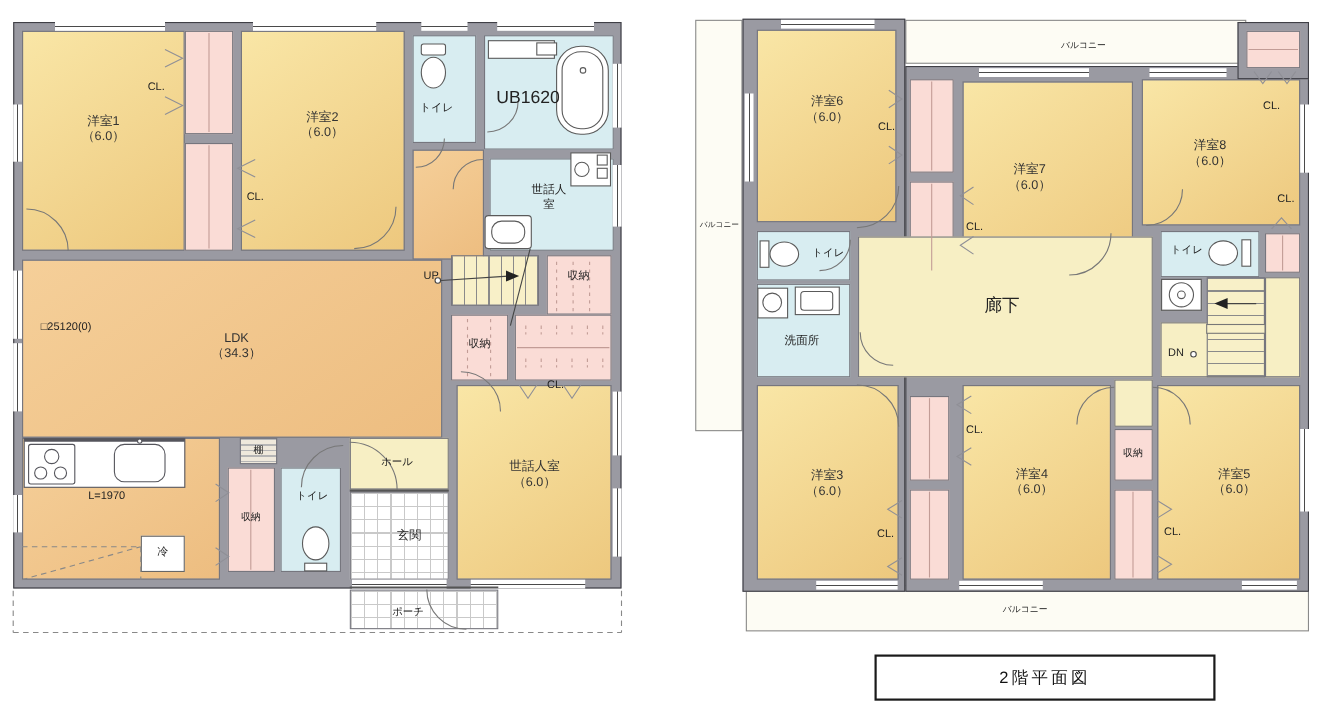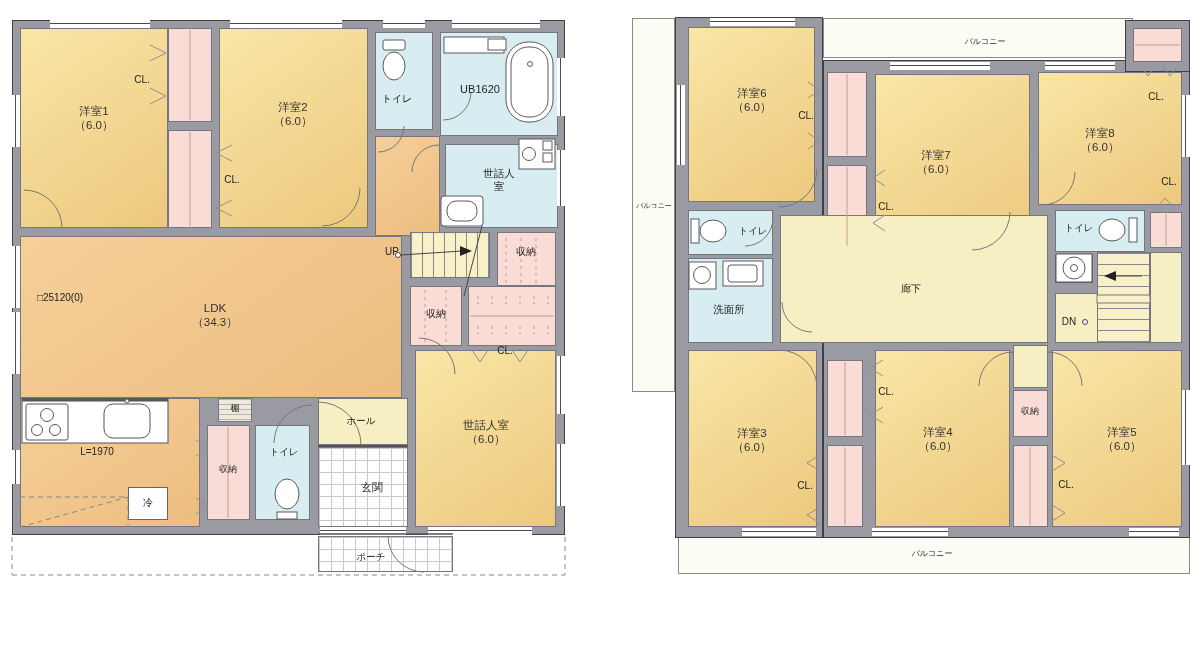--- a/index.html
+++ b/index.html
@@ -241,21 +241,21 @@
     <span>洋室1</span>
       <span>（6.0）</span>
   </div>
   <div class="lb" style="left:142px;top:80px">CL.</div>
   <div class="lb" style="left:232px;top:180px">CL.</div>
   <div class="lb rm" style="left:293px;top:114px">
     <span>洋室2</span>
       <span>（6.0）</span>
   </div>
   <div class="lb" style="left:397px;top:99px">トイレ</div>
-  <div class="lb" style="left:480px;top:90px;font-size:11px">UB1620</div>
+  <div class="lb" style="left:480px;top:90px;font-size:16px">UB1620</div>
   <div class="lb" style="left:499px;top:180px;white-space:normal;width:36px;font-size:10.5px">世話人室</div>
   <div class="lb" style="left:392px;top:252px">UP</div>
   <div class="lb" style="left:526px;top:252px">収納</div>
   <div class="lb" style="left:436px;top:314px">収納</div>
   <div class="lb" style="left:505px;top:351px">CL.</div>
   <div class="lb" style="left:60px;top:298px">□25120(0)</div>
   <div class="lb rm" style="left:215px;top:315px">
     <span>LDK</span>
       <span>（34.3）</span>
   </div>
@@ -286,33 +286,34 @@
       <span>（6.0）</span>
   </div>
   <div class="lb rm" style="left:1100px;top:140px">
     <span>洋室8</span>
       <span>（6.0）</span>
   </div>
   <div class="lb" style="left:1156px;top:97px">CL.</div>
   <div class="lb" style="left:1169px;top:182px">CL.</div>
   <div class="lb" style="left:753px;top:231px;font-size:9.5px">トイレ</div>
   <div class="lb" style="left:729px;top:310px;font-size:10.5px">洗面所</div>
-  <div class="lb" style="left:911px;top:289px;font-size:10px">廊下</div>
+  <div class="lb" style="left:911px;top:279px;font-size:16px">廊下</div>
   <div class="lb" style="left:1079px;top:228px;font-size:9.5px">トイレ</div>
   <div class="lb" style="left:1069px;top:322px">DN</div>
   <div class="lb rm" style="left:752px;top:440px">
     <span>洋室3</span>
       <span>（6.0）</span>
   </div>
   <div class="lb" style="left:886px;top:392px">CL.</div>
   <div class="lb" style="left:805px;top:486px">CL.</div>
   <div class="lb rm" style="left:938px;top:439px">
     <span>洋室4</span>
       <span>（6.0）</span>
   </div>
   <div class="lb" style="left:1030px;top:412px;font-size:9px">収納</div>
   <div class="lb" style="left:1066px;top:485px">CL.</div>
   <div class="lb rm" style="left:1122px;top:439px">
     <span>洋室5</span>
       <span>（6.0）</span>
   </div>
+  <div class="tbox" style="left:795px;top:595px;width:310px;height:42px">2階平面図</div>
 
 </div>
 
 </body></html>

